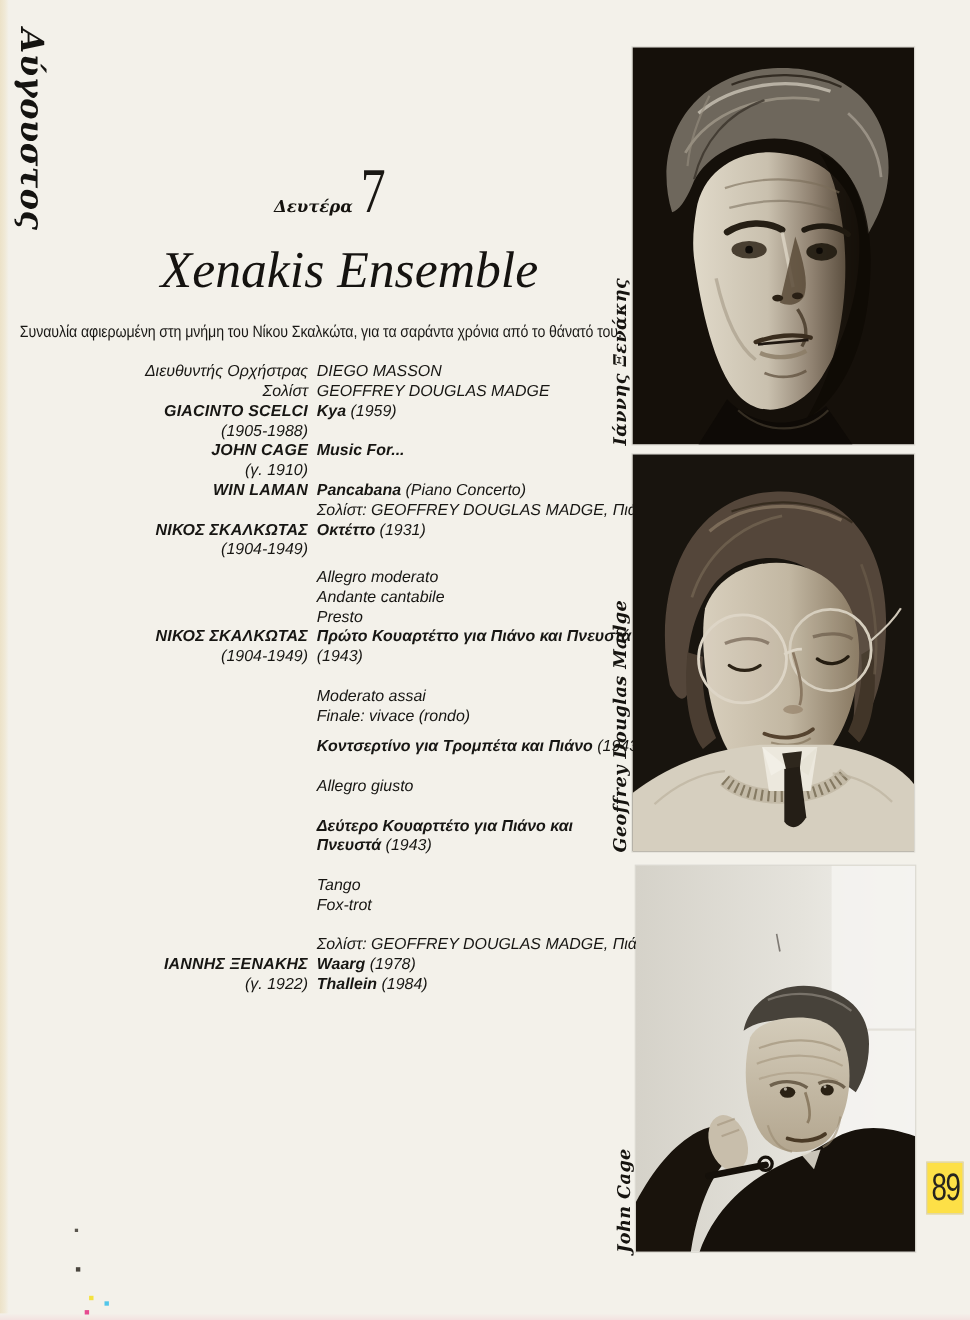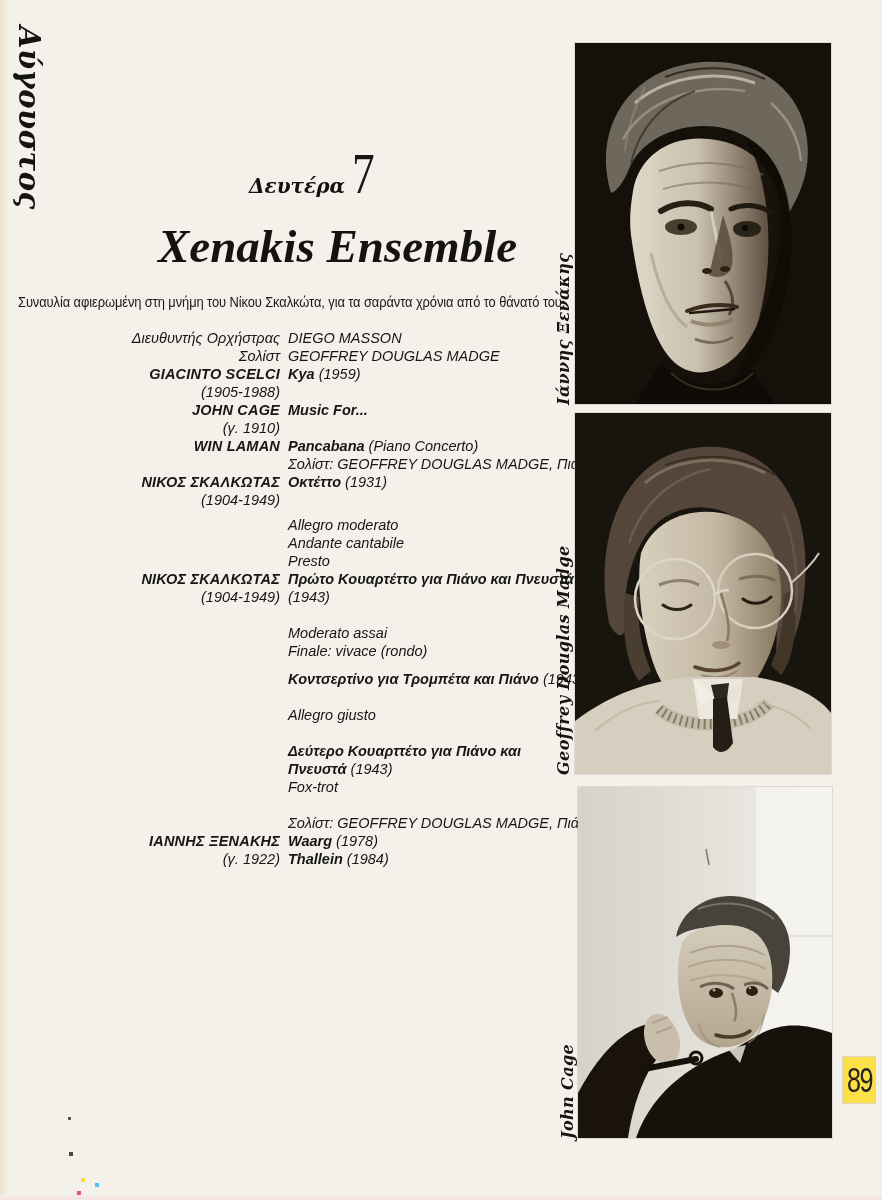--- a/index.html
+++ b/index.html
@@ -24,33 +24,33 @@
     transform:rotate(90deg);transform-origin:0 0;
     font-family:"DejaVu Serif","Liberation Serif",serif;
     font-style:italic;font-weight:bold;
     font-size:29px;letter-spacing:.5px;color:#141310;white-space:nowrap;
   }
 
   
   .date{position:absolute;left:249px;top:148px;display:flex;align-items:baseline;gap:7px;}
   .date .dayname{
     font-family:"DejaVu Serif","Liberation Serif",serif;
-    font-style:italic;font-weight:bold;font-size:20px;color:#14120e;
+    font-style:italic;font-weight:bold;font-size:15px;color:#14120e;
   }
   .date .daynum{
     font-family:"Liberation Serif","DejaVu Serif",serif;
     font-size:58px;font-weight:400;line-height:.9;color:#191713;
     transform:scaleX(.78);transform-origin:left bottom;letter-spacing:-1px;
   }
 
   .title{
     position:absolute;left:146px;top:219px;
     font-family:"Liberation Serif","DejaVu Serif",serif;
-    font-style:italic;font-weight:700;
-    font-size:47px;letter-spacing:0;color:#151310;white-space:nowrap;margin-left:12px;
+    font-style:italic;font-weight:400;
+    font-size:47px;letter-spacing:0;color:#151310;white-space:nowrap;
   }
 
   .subtitle{
     position:absolute;left:18px;top:293px;white-space:nowrap;
     font-size:15px;letter-spacing:-.1px;color:#191815;
     transform:scaleX(.86);transform-origin:left top;
   }
 
   
   .program{position:absolute;left:0;top:329px;width:560px;font-style:italic;}
@@ -198,20 +198,24 @@
 
     <div class="prow sp-c">
         <div class="pl"></div>
         <div class="pr"><span class="b">Δεύτερο Κουαρττέτο για Πιάνο και</span></div>
       </div>
     <div class="prow">
         <div class="pl"></div>
         <div class="pr"><span class="b">Πνευστά</span><span> (1943)</span></div>
       </div>
 
+    <div class="prow sp-c">
+        <div class="pl"></div>
+        <div class="pr">Tango</div>
+      </div>
     <div class="prow">
         <div class="pl"></div>
         <div class="pr">Fox-trot</div>
       </div>
 
     <div class="prow sp-c">
         <div class="pl"></div>
         <div class="pr">Σολίστ: GEOFFREY DOUGLAS MADGE, Πιάνο</div>
       </div>
 

